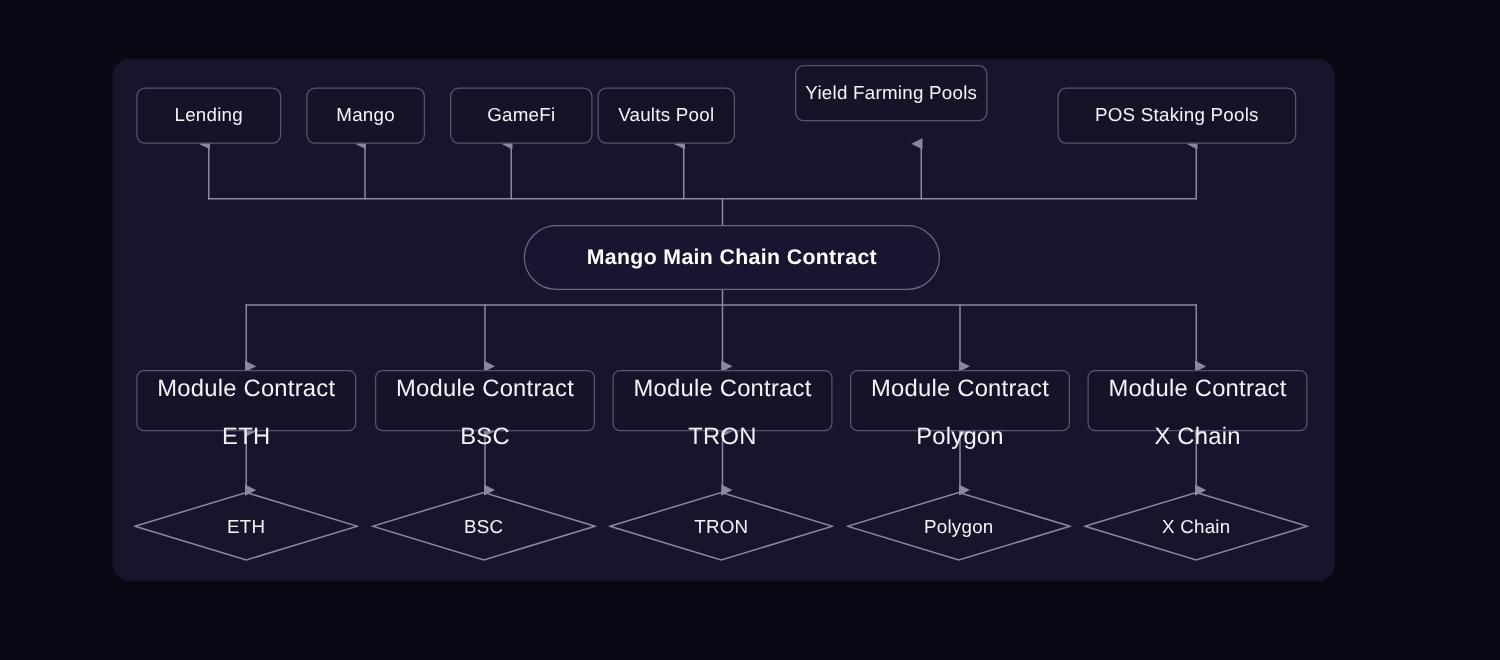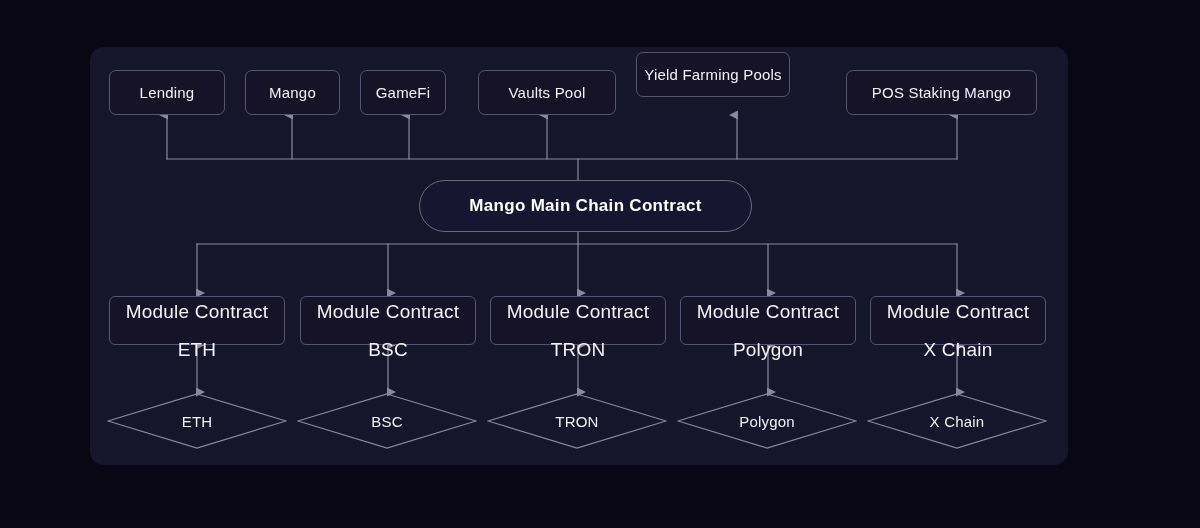--- a/index.html
+++ b/index.html
@@ -155,24 +155,24 @@
         <path d="M107 298 V345" marker-start="url(#arrow-up)" marker-end="url(#arrow-down)"></path>
         <path d="M298 298 V345" marker-start="url(#arrow-up)" marker-end="url(#arrow-down)"></path>
         <path d="M488 298 V345" marker-start="url(#arrow-up)" marker-end="url(#arrow-down)"></path>
         <path d="M678 298 V345" marker-start="url(#arrow-up)" marker-end="url(#arrow-down)"></path>
         <path d="M867 298 V345" marker-start="url(#arrow-up)" marker-end="url(#arrow-down)"></path>
       </g>
     </svg>
 
     <div class="node top" style="left:19px;  top:23px; width:116px;">Lending</div>
     <div class="node top" style="left:155px; top:23px; width:95px;">Mango</div>
-    <div class="node top" style="left:270px; top:23px; width:86px;">GameFi</div>
-    <div class="node top" style="left:388px; top:23px; width:138px;">Vaults Pool</div>
+    <div class="node top" style="left:270px; top:23px; width:114px;">GameFi</div>
+    <div class="node top" style="left:388px; top:23px; width:110px;">Vaults Pool</div>
     <div class="node top" style="left:546px; top:5px; width:154px;">Yield Farming Pools</div>
-    <div class="node top" style="left:756px; top:23px; width:191px;">POS Staking Mango</div>
+    <div class="node top" style="left:756px; top:23px; width:191px;">POS Staking Pools</div>
 
     <div id="main-contract">Mango Main Chain Contract</div>
 
     <div class="node module" style="left:19px;  top:249px; width:176px;">
       <span>
         <span>Module Contract</span><br>
         <span>ETH</span>
       </span>
     </div>
     <div class="node module" style="left:210px; top:249px; width:176px;">

